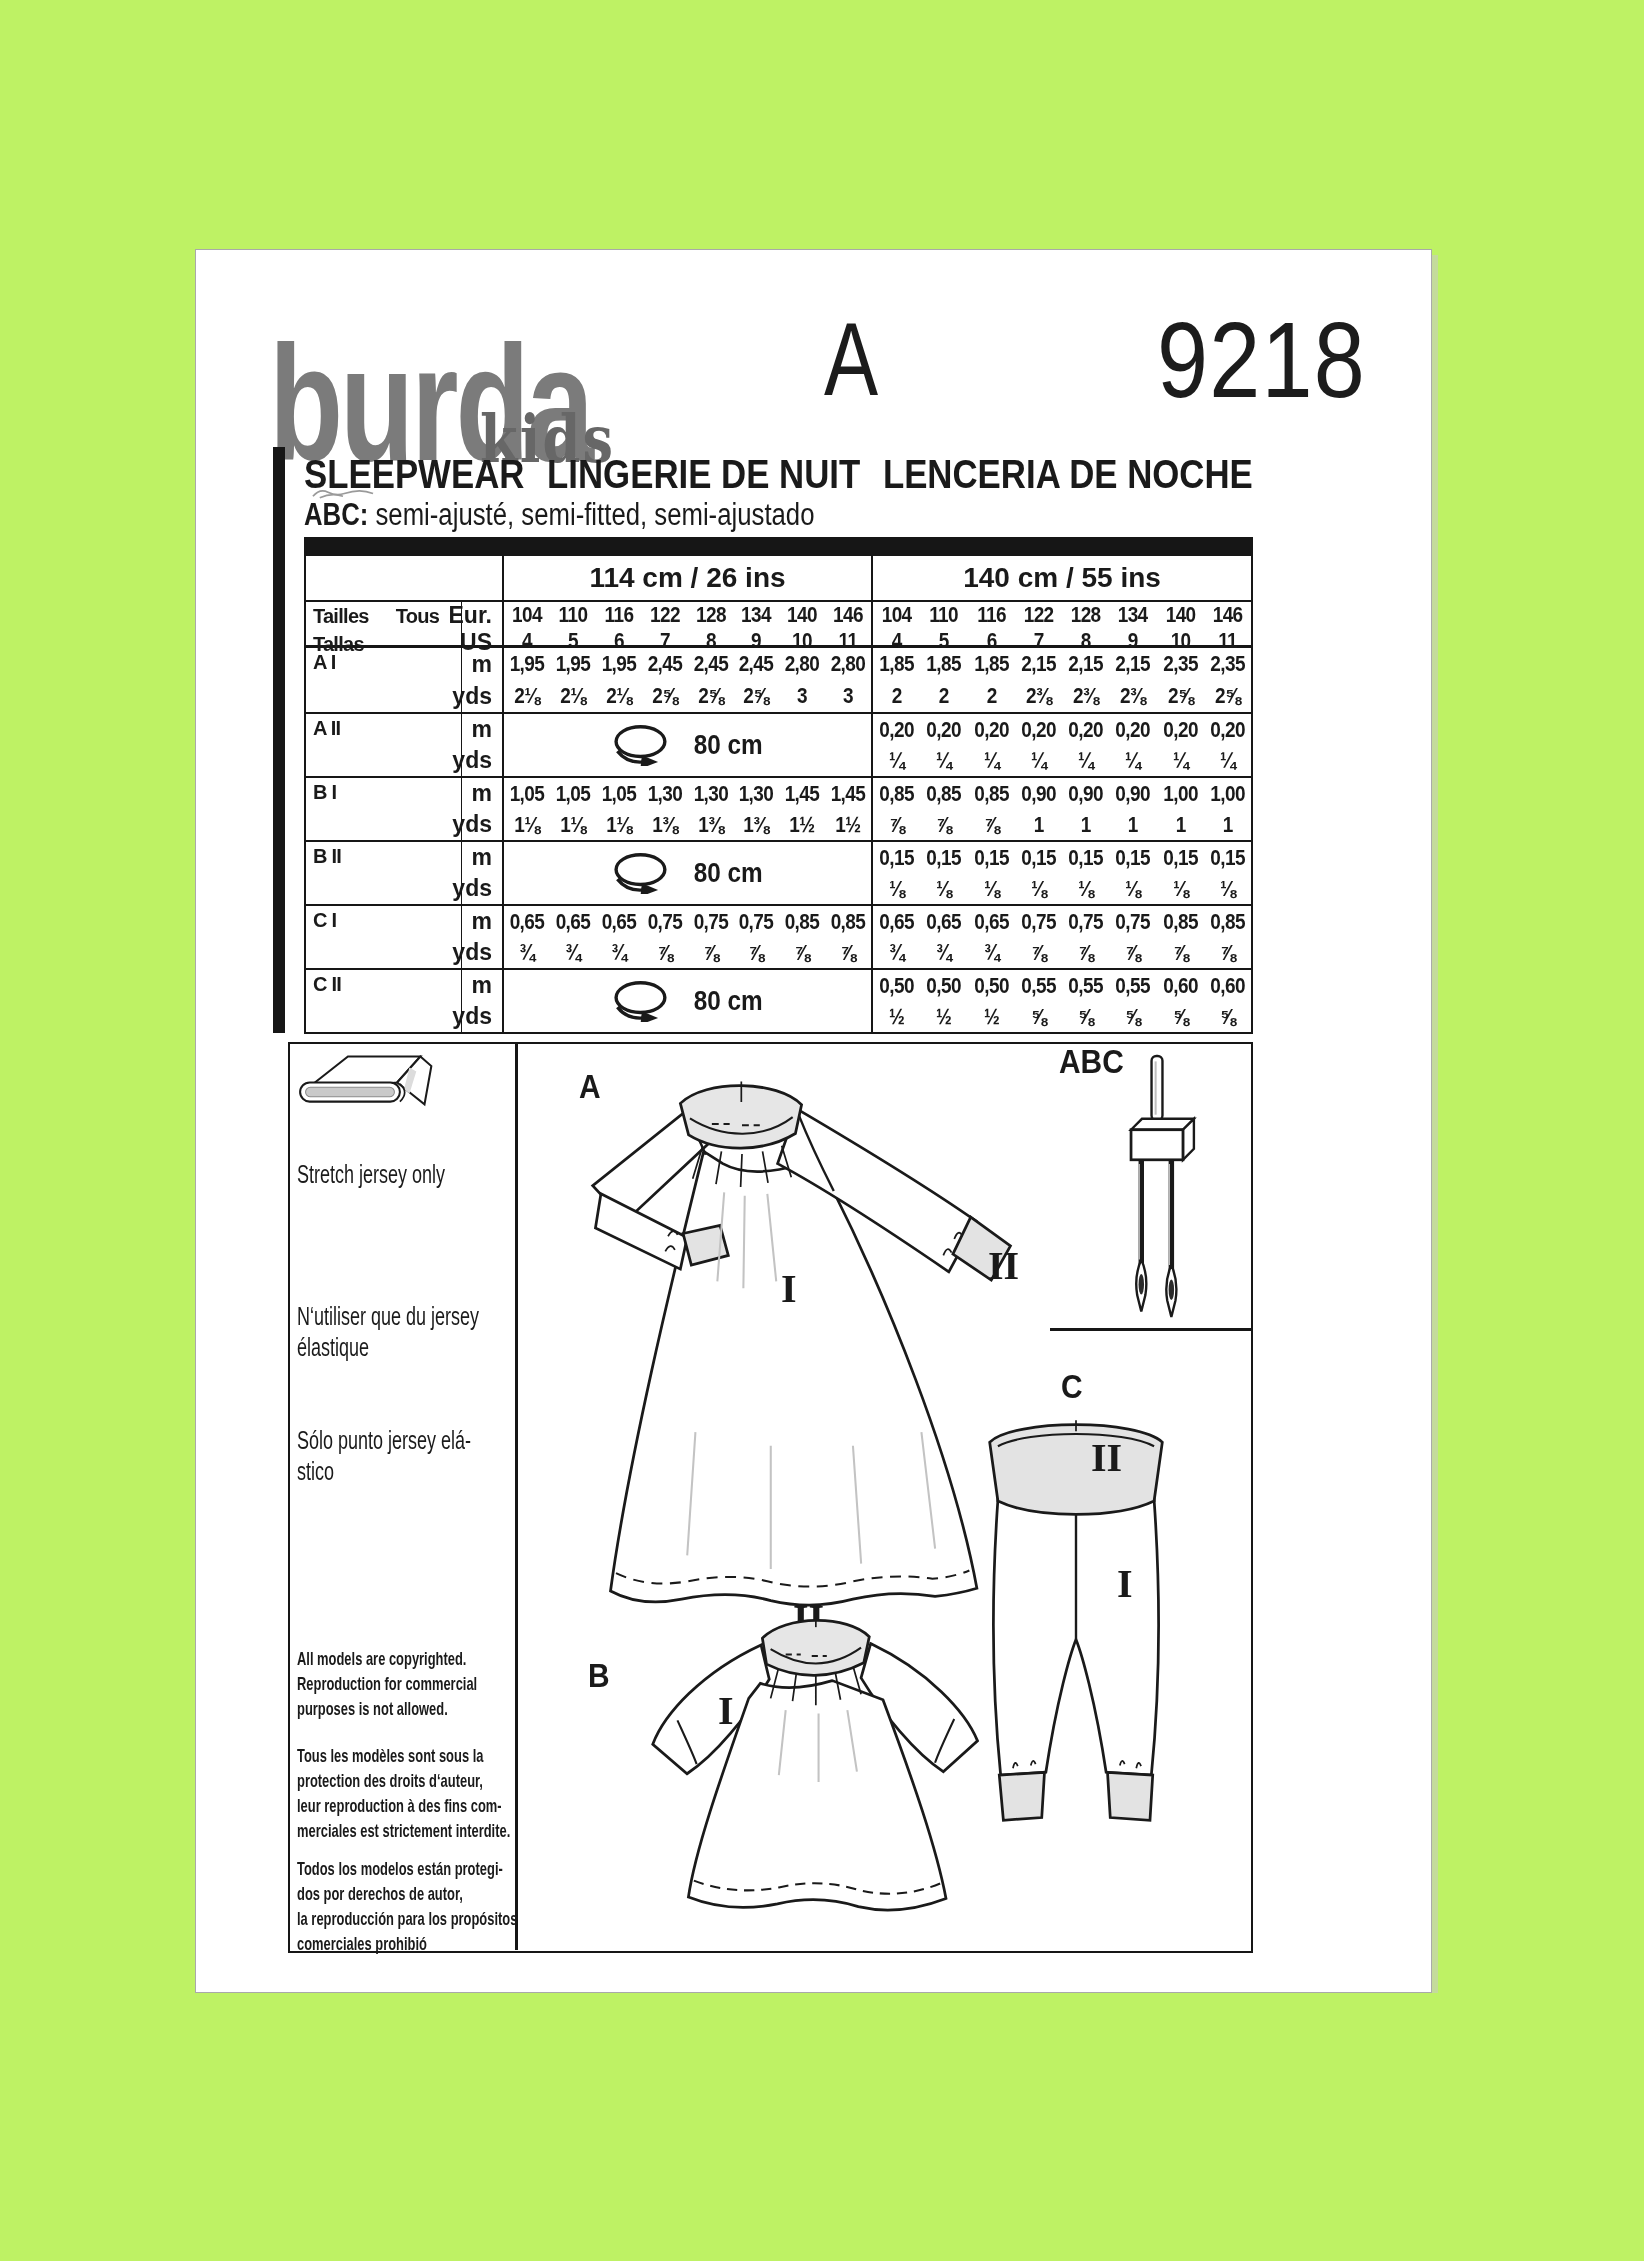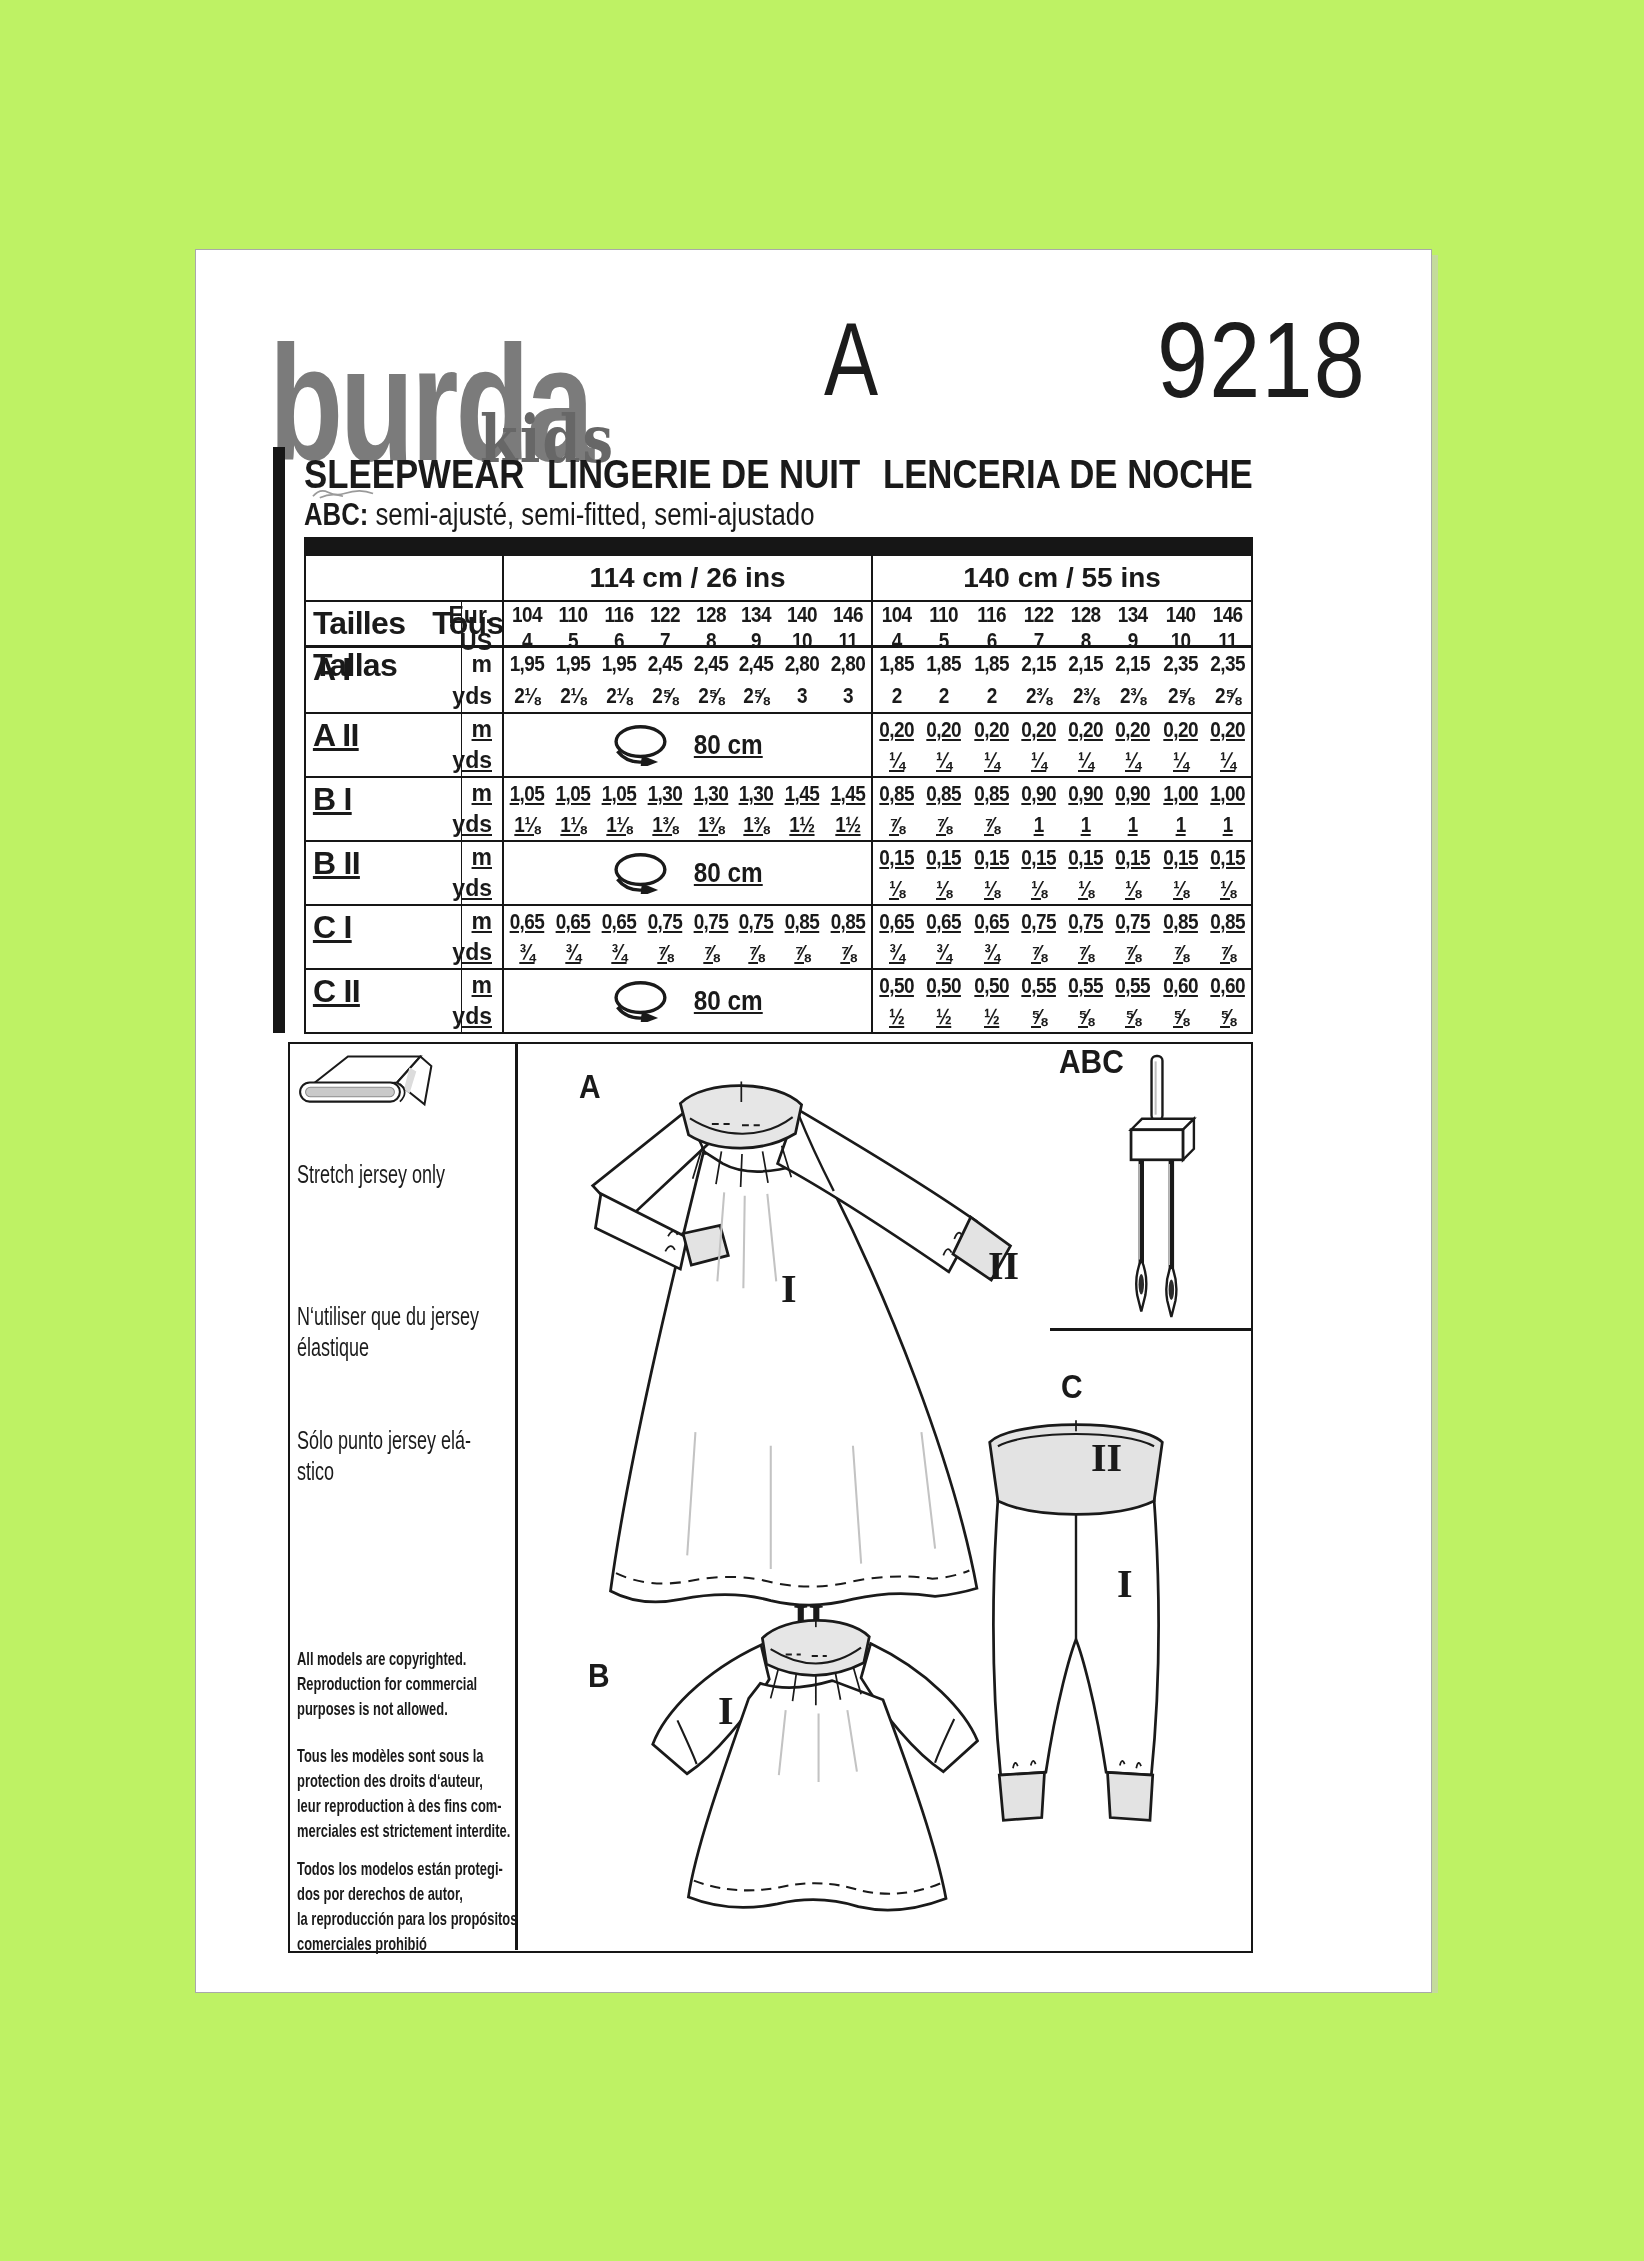--- a/index.html
+++ b/index.html
@@ -30,33 +30,33 @@
           display:flex;flex-direction:column;box-sizing:border-box;}
   .topbar{height:19px;background:#161616;flex:0 0 auto;}
   .trow{display:flex;flex:0 0 auto;box-sizing:border-box;}
   .ghead{height:46px;border-bottom:2.1px solid #161616;}
   .gh-blank{width:198px;border-right:2.1px solid #161616;box-sizing:border-box;}
   .ghcell{display:flex;align-items:center;justify-content:center;font-size:28px;font-weight:700;}
   .g1w{width:369px;border-right:2.1px solid #161616;box-sizing:border-box;}
   .g2w{flex:1;}
   .shead{height:46px;border-bottom:3.4px solid #161616;}
   .tl{width:156px;border-right:1.4px solid #161616;box-sizing:border-box;padding:2.7px 0 0 6.9px;
-      font-size:32px;font-weight:700;letter-spacing:-0.7px;}
+      font-size:20px;font-weight:700;letter-spacing:-0.7px;}
   .tu{width:42px;border-right:2.1px solid #161616;box-sizing:border-box;display:flex;flex-direction:column;}
   .ucell{flex:1;display:flex;align-items:center;justify-content:flex-end;padding-right:10px;
          font-size:23px;font-weight:700;}
   .tg{display:flex;flex-direction:column;box-sizing:border-box;}
   .tg.g1{width:369px;border-right:2.1px solid #161616;}
   .tg.g2{flex:1;}
   .cline{flex:1;display:flex;align-items:center;}
   .tcell{flex:1;text-align:center;font-size:22.6px;font-weight:700;letter-spacing:-0.7px;transform:scaleX(.84);}
   .shl{display:flex;gap:27px;}
   .shl2{margin-top:5.5px;}
   .drow{height:64px;}
-  .drow + .drow{border-top:2.7px solid #161616;text-decoration:underline;}
+  .drow + .drow{border-top:2.7px solid #161616;}
   .loopcell{flex-direction:row;align-items:center;justify-content:center;gap:13.7px;}
   .loop-label{font-size:27px;font-weight:700;transform:scaleX(.9);}
 
   
   .panel{left:288px;top:1042px;width:965px;height:911px;border:2.7px solid #161616;box-sizing:border-box;background:#fff;}
   .sidebar-divider{left:515px;top:1044px;width:2.7px;height:906px;background:#161616;}
   .needle-divider{left:1050px;top:1328px;width:203px;height:3.4px;background:#161616;}
   .note{left:297px;width:301px;font-size:25px;line-height:1.22;transform:scaleX(.72);transform-origin:left top;}
   .copy{left:297px;width:315px;font-size:19px;font-weight:700;line-height:1.32;transform:scaleX(.68);transform-origin:left top;}
   .copyline{white-space:nowrap;}

